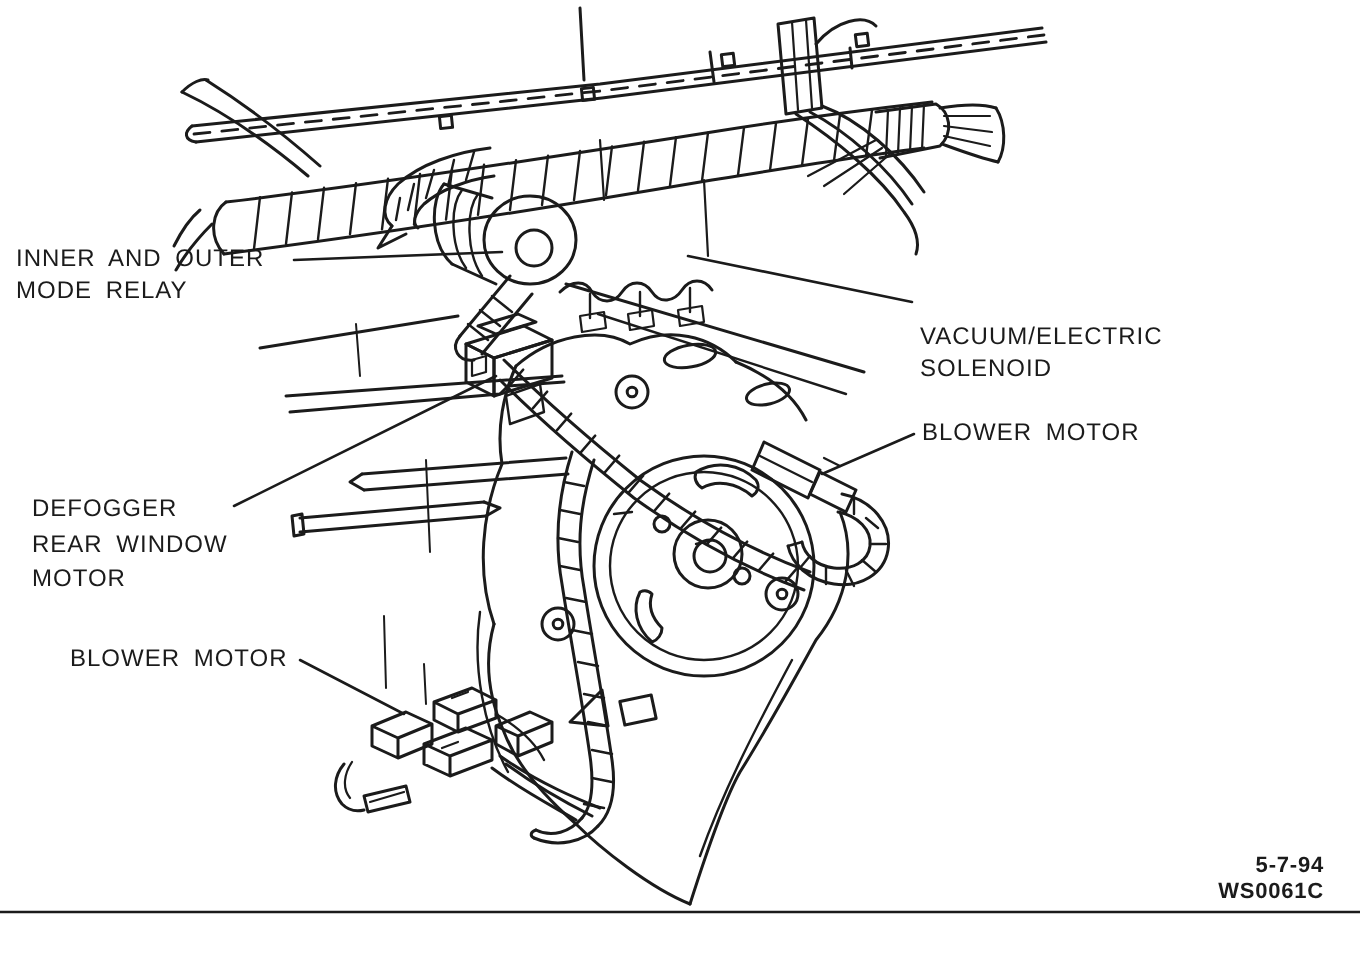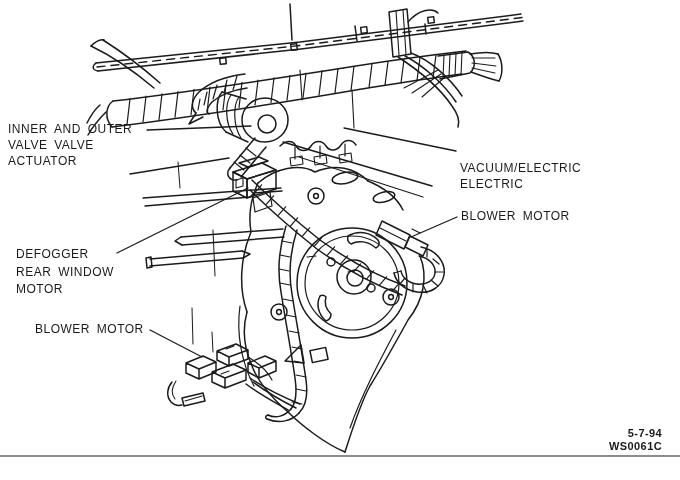--- a/index.html
+++ b/index.html
@@ -206,27 +206,26 @@
         <path d="M117,253 L248,188"></path>
         <path d="M150,330 L202,357"></path>
       </g>
 
       <path d="M0,456 L680,456" stroke-width="1.2"></path>
     </g>
   </svg>
 
   <div class="lbl" style="left:8px;top:121px">
     <span>INNER AND OUTER</span>
-    <span>VALVE VALVE</span>
-    <span>ACTUATOR</span>
+    <span>MODE RELAY</span>
   </div>
 
   <div class="lbl" style="left:460px;top:160px">
     <span>VACUUM/ELECTRIC</span>
-    <span>ELECTRIC</span>
+    <span>SOLENOID</span>
   </div>
 
   <div class="lbl" style="left:461px;top:208px">
     <span>BLOWER MOTOR</span>
   </div>
 
   <div class="lbl relay" style="left:16px;top:246px">
     <span>DEFOGGER</span>
     <span>REAR WINDOW</span>
     <span>MOTOR</span>

